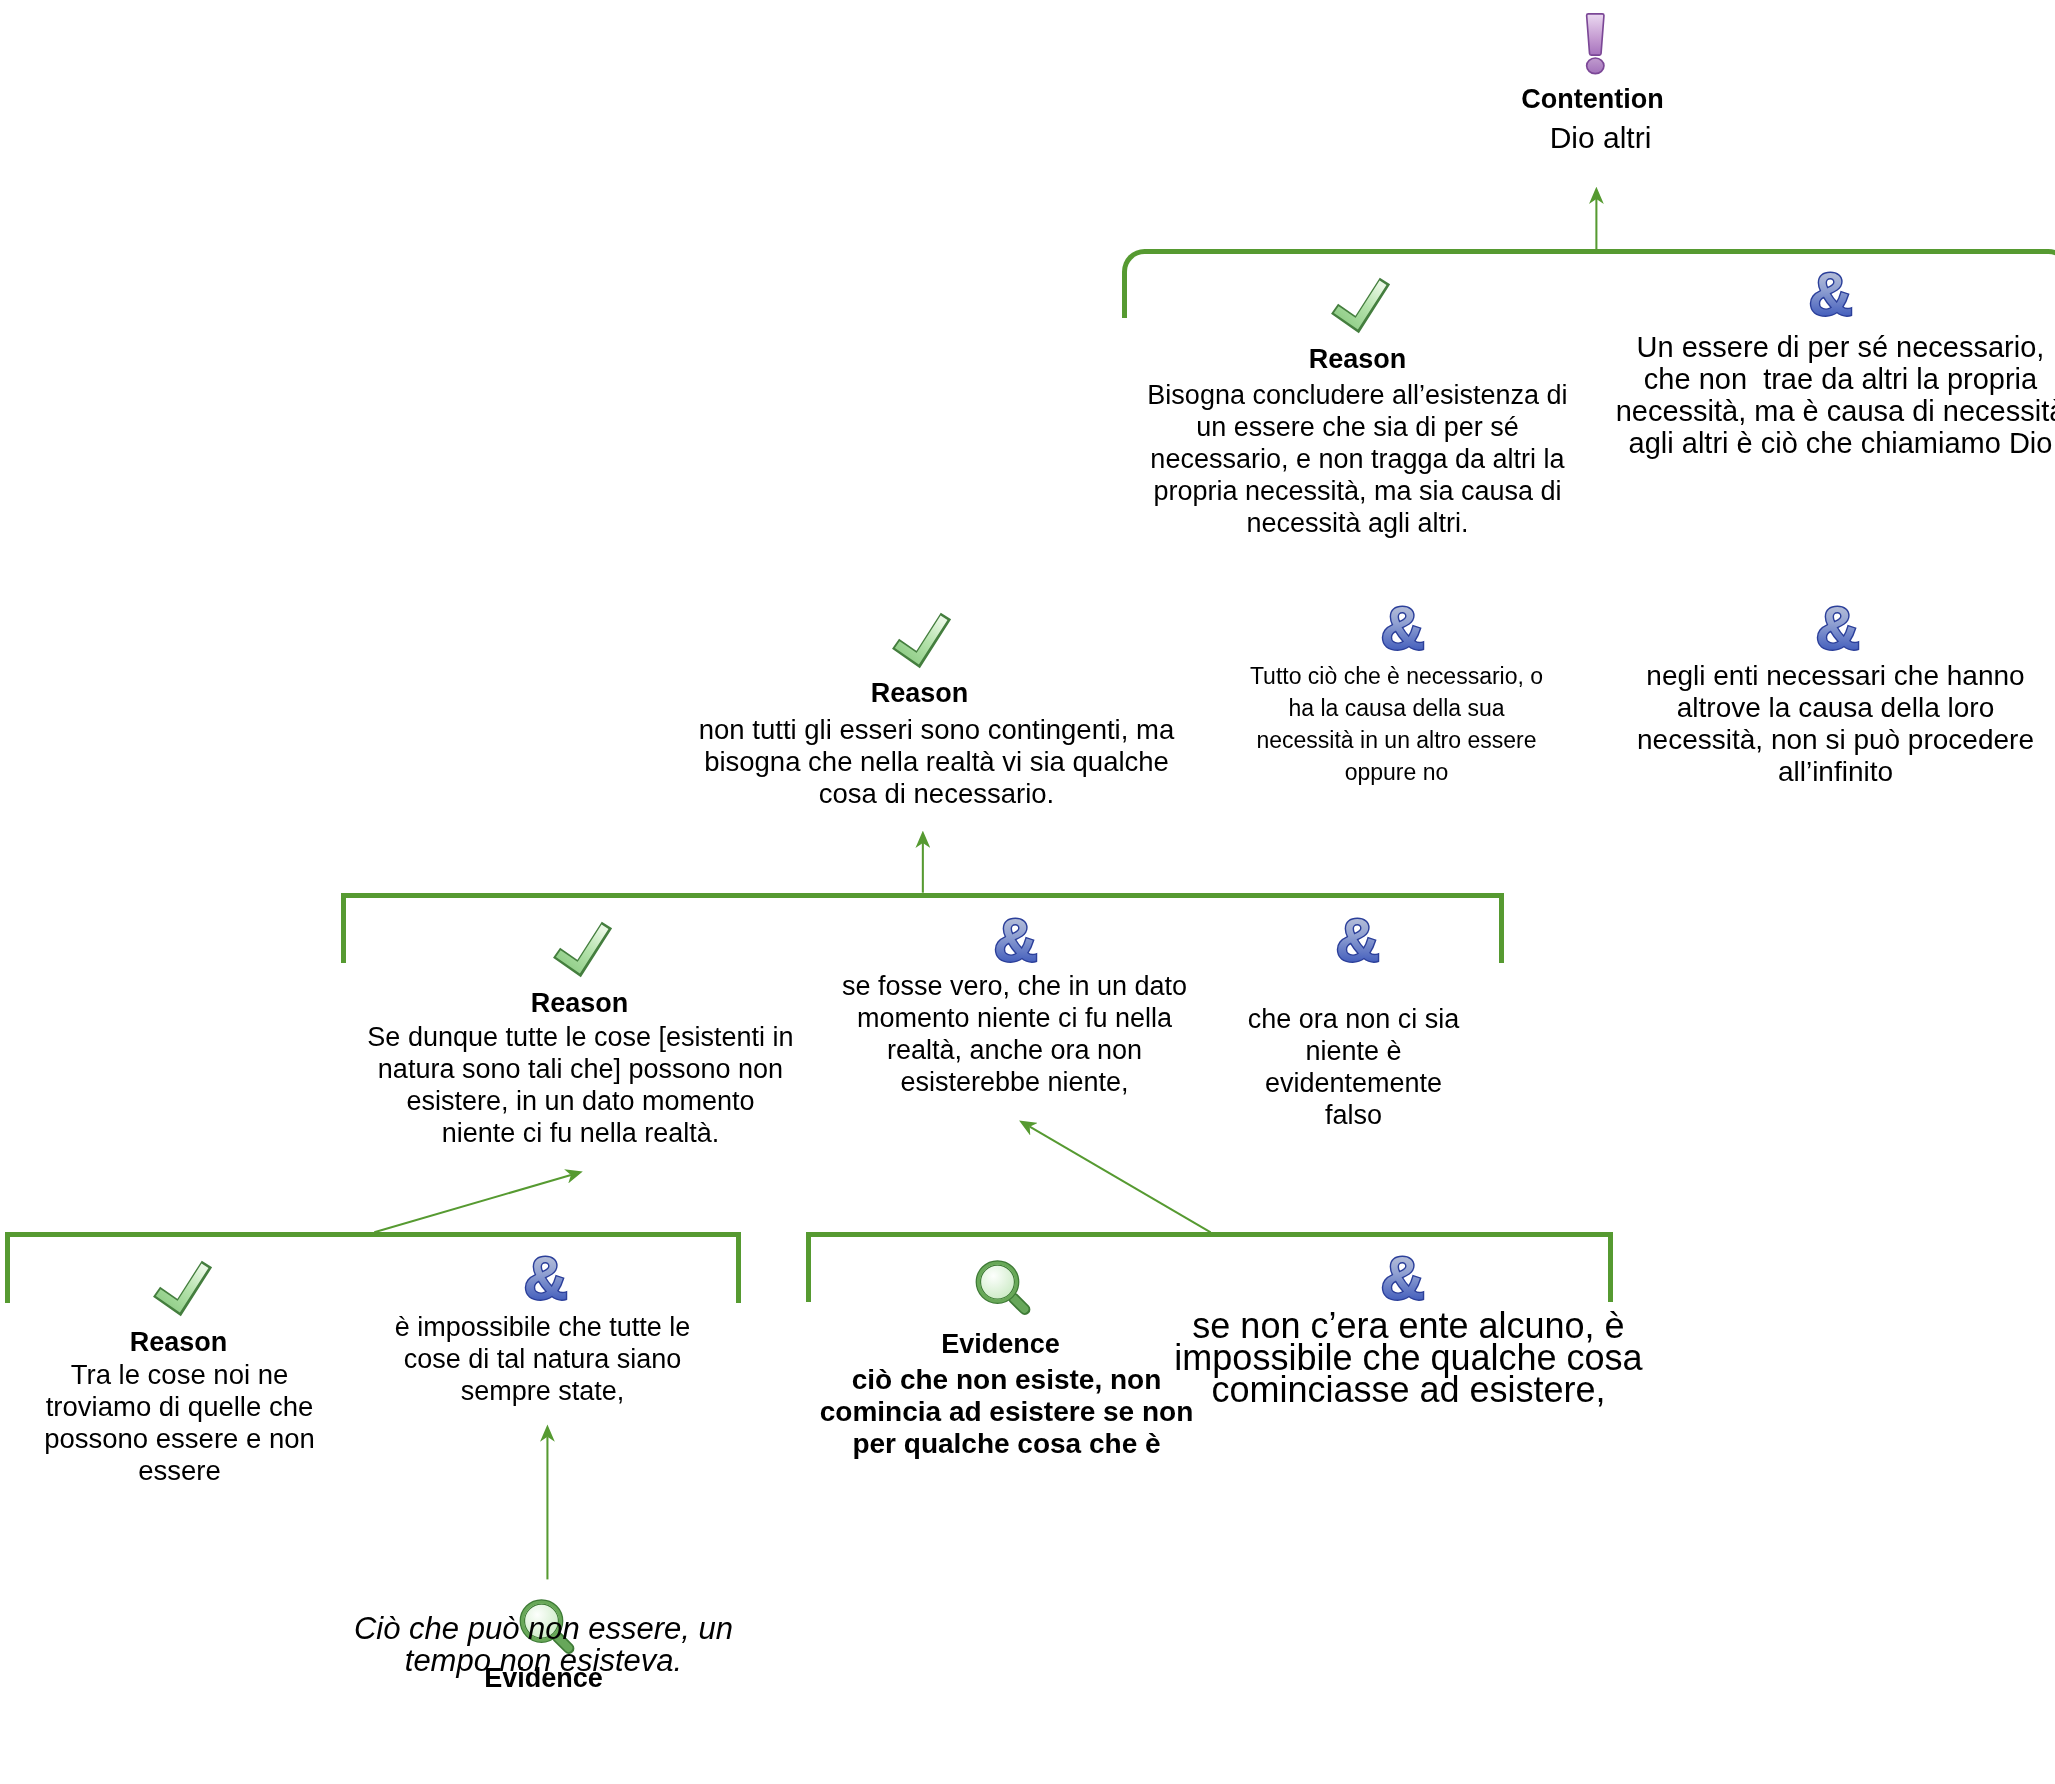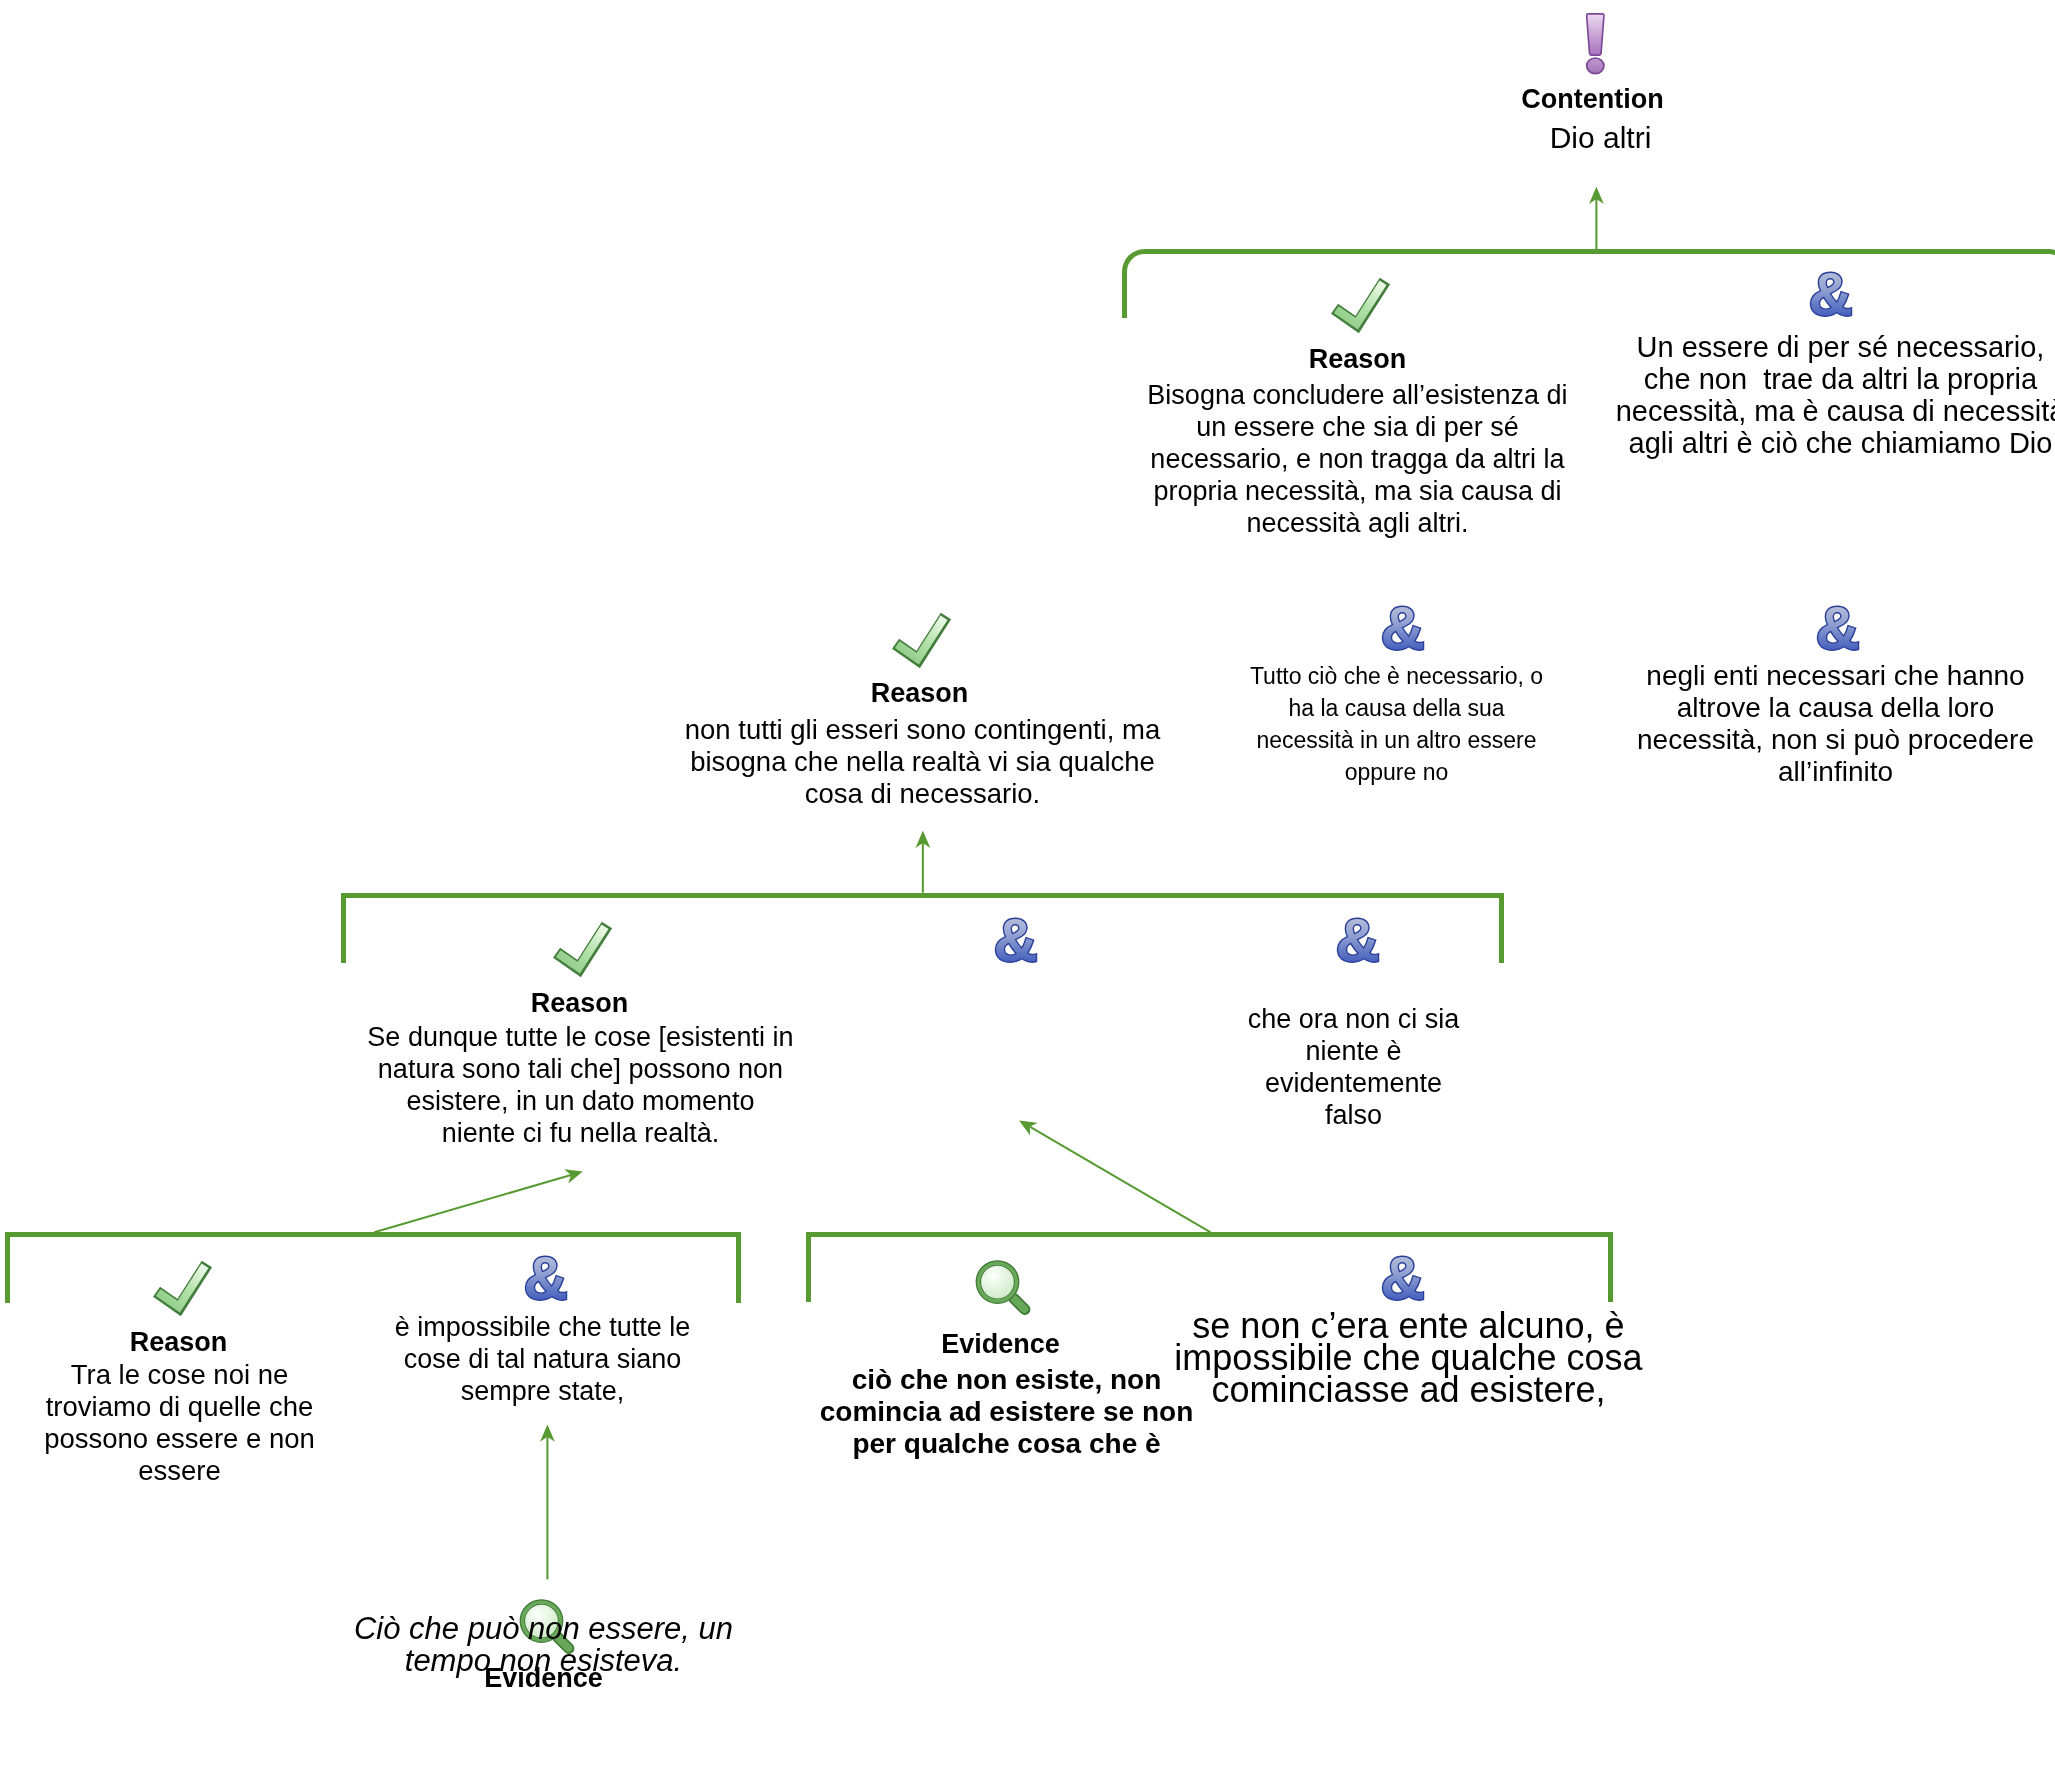--- a/index.html
+++ b/index.html
@@ -64,41 +64,42 @@
 <div class="t" style="left:1049px;top:379px;width:617px;font-size:27px;line-height:32px;">Bisogna concludere all’esistenza di<br>un essere che sia di per sé<br>necessario, e non tragga da altri la<br>propria necessità, ma sia causa di<br>necessità agli altri.</div>
 <svg class="ic" style="left:1806px;top:266px" width="49" height="52" viewBox="0 0 120 126">
 <text x="60" y="120" text-anchor="middle" font-family="Liberation Sans, sans-serif" font-weight="bold" font-size="150" fill="url(#gamp)" stroke="#2B3F9A" stroke-width="7" paint-order="stroke">&amp;</text>
 </svg>
 <div class="t" style="left:1532px;top:331px;width:617px;font-size:29px;line-height:32px;">Un essere di per sé necessario,<br>che non&nbsp; trae da altri la propria<br>necessità, ma è causa di necessità<br>agli altri è ciò che chiamiamo Dio</div>
 <svg class="ic" style="left:892px;top:613px" width="58" height="53" viewBox="0 0 142 128">
 <path d="M21 83 L64 113 L124 19" fill="none" stroke="#447E3E" stroke-width="30" stroke-linecap="square" stroke-linejoin="miter"></path>
 <path d="M21 82 L63 111 L122 19" fill="none" stroke="url(#gcheck)" stroke-width="20" stroke-linecap="square"></path>
 </svg>
 <div class="t" style="left:611px;top:677px;width:617px;font-weight:bold;font-size:27px;line-height:32px;">Reason</div>
-<div class="t" style="left:614px;top:714px;width:617px;font-size:27.5px;line-height:32px;">non tutti gli esseri sono contingenti, ma<br>bisogna che nella realtà vi sia qualche<br>cosa di necessario.</div>
+<div class="t" style="left:628px;top:714px;width:617px;font-size:27.5px;line-height:32px;">non tutti gli esseri sono contingenti, ma<br>bisogna che nella realtà vi sia qualche<br>cosa di necessario.</div>
 <svg class="ic" style="left:1378px;top:600px" width="49" height="52" viewBox="0 0 120 126">
 <text x="60" y="120" text-anchor="middle" font-family="Liberation Sans, sans-serif" font-weight="bold" font-size="150" fill="url(#gamp)" stroke="#2B3F9A" stroke-width="7" paint-order="stroke">&amp;</text>
 </svg>
 <div class="t" style="left:1088px;top:660px;width:617px;font-size:23px;line-height:32px;">Tutto ciò che è necessario, o<br>ha la causa della sua<br>necessità in un altro essere<br>oppure no</div>
 <svg class="ic" style="left:1813px;top:600px" width="49" height="52" viewBox="0 0 120 126">
 <text x="60" y="120" text-anchor="middle" font-family="Liberation Sans, sans-serif" font-weight="bold" font-size="150" fill="url(#gamp)" stroke="#2B3F9A" stroke-width="7" paint-order="stroke">&amp;</text>
 </svg>
 <div class="t" style="left:1527px;top:660px;width:617px;font-size:28px;line-height:32px;">negli enti necessari che hanno<br>altrove la causa della loro<br>necessità, non si può procedere<br>all’infinito</div>
 
 <div class="t" style="left:1960px;top:660px;width:617px;font-size:27px;line-height:32px;">neppure si può procedere<br>all’infinito nelle cause<br>efficienti secondo che si è<br>dimostrato</div>
 <div style="position:absolute;left:341px;top:893px;width:1153px;height:65px;border-top:5.8px solid #569A31;border-left:5.8px solid #569A31;border-right:5.8px solid #569A31;"></div>
 <svg class="ic" style="left:553px;top:922px" width="58" height="53" viewBox="0 0 142 128">
 <path d="M21 83 L64 113 L124 19" fill="none" stroke="#447E3E" stroke-width="30" stroke-linecap="square" stroke-linejoin="miter"></path>
 <path d="M21 82 L63 111 L122 19" fill="none" stroke="url(#gcheck)" stroke-width="20" stroke-linecap="square"></path>
 </svg>
 <div class="t" style="left:271px;top:987px;width:617px;font-weight:bold;font-size:27px;line-height:32px;">Reason</div>
 <div class="t" style="left:272px;top:1021px;width:617px;font-size:27px;line-height:32px;">Se dunque tutte le cose [esistenti in<br>natura sono tali che] possono non<br>esistere, in un dato momento<br>niente ci fu nella realtà.</div>
 <svg class="ic" style="left:991px;top:912px" width="49" height="52" viewBox="0 0 120 126">
 <text x="60" y="120" text-anchor="middle" font-family="Liberation Sans, sans-serif" font-weight="bold" font-size="150" fill="url(#gamp)" stroke="#2B3F9A" stroke-width="7" paint-order="stroke">&amp;</text>
 </svg>
+<div class="t" style="left:706px;top:970px;width:617px;font-size:27px;line-height:32px;">se fosse vero, che in un dato<br>momento niente ci fu nella<br>realtà, anche ora non<br>esisterebbe niente,</div>
 <svg class="ic" style="left:1333px;top:912px" width="49" height="52" viewBox="0 0 120 126">
 <text x="60" y="120" text-anchor="middle" font-family="Liberation Sans, sans-serif" font-weight="bold" font-size="150" fill="url(#gamp)" stroke="#2B3F9A" stroke-width="7" paint-order="stroke">&amp;</text>
 </svg>
 <div class="t" style="left:1045px;top:1003px;width:617px;font-size:27px;line-height:32px;">che ora non ci sia<br>niente è<br>evidentemente<br>falso</div>
 <div style="position:absolute;left:5.3px;top:1232px;width:726px;height:66px;border-top:5.8px solid #569A31;border-left:5.8px solid #569A31;border-right:5.8px solid #569A31;"></div>
 <div style="position:absolute;left:806px;top:1232px;width:797px;height:65px;border-top:5.8px solid #569A31;border-left:5.8px solid #569A31;border-right:5.8px solid #569A31;"></div>
 <svg class="ic" style="left:153px;top:1261px" width="58" height="53" viewBox="0 0 142 128">
 <path d="M21 83 L64 113 L124 19" fill="none" stroke="#447E3E" stroke-width="30" stroke-linecap="square" stroke-linejoin="miter"></path>
 <path d="M21 82 L63 111 L122 19" fill="none" stroke="url(#gcheck)" stroke-width="20" stroke-linecap="square"></path>
 </svg>

